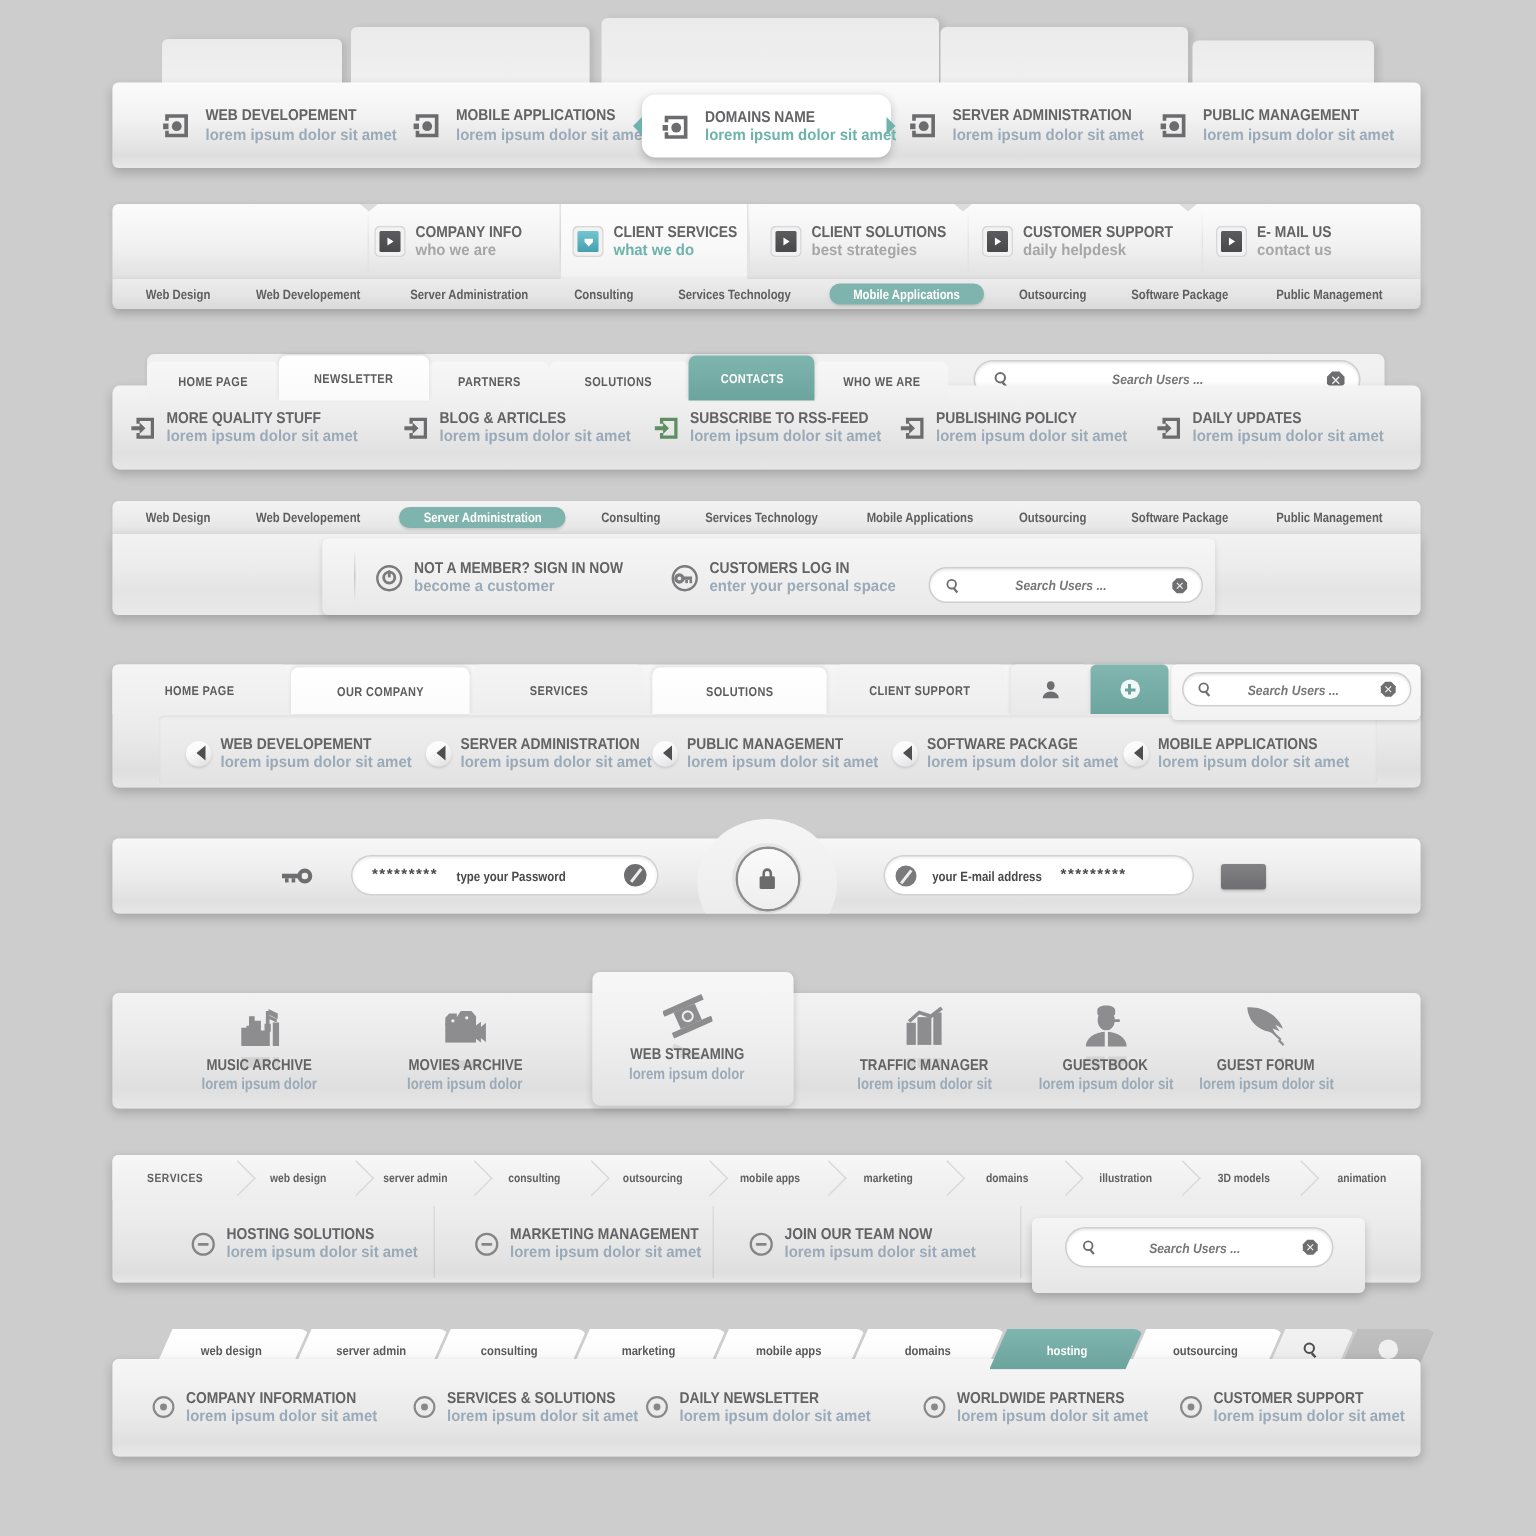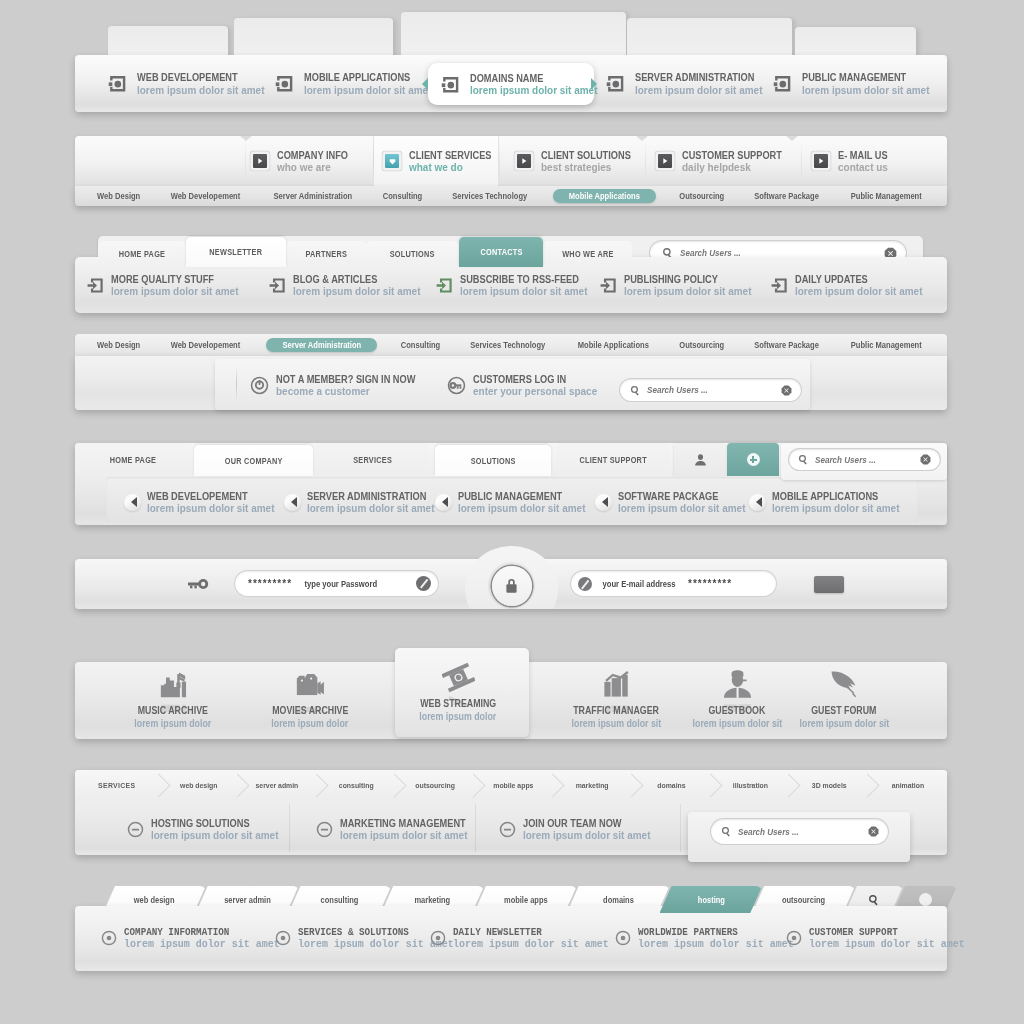--- a/index.html
+++ b/index.html
@@ -61,21 +61,21 @@
   box-shadow:0 3px 7px rgba(0,0,0,.20);}
 .tb3{position:absolute;top:5px;height:26px;display:flex;align-items:center;justify-content:center;
   border-radius:5px 5px 0 0;background:linear-gradient(to bottom,#f7f7f7,#f0f0f0);}
 .tb3.raised{top:1px;height:30px;background:linear-gradient(to bottom,#ffffff,#fafafa);
   box-shadow:0 -1px 3px rgba(0,0,0,.10);}
 .tb3.act{top:1px;height:30px;background:linear-gradient(to bottom,#7fb5af,#6ba49d);box-shadow:0 -1px 3px rgba(0,0,0,.12);}
 .tb3.act .tbl{color:#fff;}
 .tbl{font-size:8.5px;font-weight:bold;color:#5c5c5e;white-space:nowrap;transform:scaleX(.86);letter-spacing:.3px;}
 #s3 .cell3{position:absolute;top:32px;height:34px;display:flex;align-items:center;gap:7px;}
 .srch{position:absolute;display:flex;align-items:center;border-radius:14px;background:#fff;
-  box-shadow:0 0 0 1px #cfcfcf,0 1px 2px rgba(0,0,0,.10) inset;}
+  box-shadow:0 0 0 1px #cfcfcf,0 1px 2px rgba(0,0,0,.10) inset;text-align:center;}
 .srtxt{font-size:9px;font-style:italic;font-weight:bold;color:#77777a;margin-left:6px;flex:1;transform:scaleX(.9);transform-origin:left center;}
 .clr{margin-right:9px;position:relative;width:13px;height:13px;flex:0 0 13px;}
 .clr.sm{width:11px;height:11px;flex:0 0 11px;}
 
 
 #s4 .tagbar4{position:absolute;left:0;top:0;width:872px;height:22px;border-radius:4px 4px 0 0;
   background:linear-gradient(to bottom,#f3f3f3 0%,#ebebeb 60%,#e2e2e2 100%);
   display:flex;align-items:center;justify-content:space-between;box-shadow:0 1px 3px rgba(0,0,0,.08);}
 #s4 .botpanel4{position:absolute;left:0;top:22px;width:872px;height:54px;border-radius:0 0 4px 4px;
   background:linear-gradient(to bottom,#f2f2f2 0%,#ededed 35%,#e4e4e4 70%,#e9e9e9 100%);
@@ -174,21 +174,21 @@
   border-radius:6px 6px 0 0;}
 .tb9.a9{background:linear-gradient(to bottom,#7fb5af,#6ba49d);z-index:2;}
 .tb9.a9 .tbl9{color:#fff;}
 .tbl9{font-size:8.5px;font-weight:bold;color:#5a5a5c;white-space:nowrap;transform:scaleX(.88);}
 .tb9.s9ic{flex:0 0 58px;background:linear-gradient(to bottom,#f2f2f2,#eaeaea);}
 .tb9.g9ic{flex:0 0 64px;background:linear-gradient(to bottom,#c0c0c0,#b6b6b6);}
 .dotc{width:13px;height:13px;border-radius:50%;background:#efefef;display:block;}
 #s9 .body9{position:absolute;left:0;top:20px;width:872px;height:65px;border-radius:4px;
   background:linear-gradient(to bottom,#f6f6f6 0%,#f1f1f1 28%,#e9e9e9 60%,#e0e0e0 86%,#e8e8e8 100%);
   box-shadow:0 3px 7px rgba(0,0,0,.20);}
-#s9 .cell9{position:absolute;top:38px;height:28px;display:flex;align-items:center;gap:7px;z-index:3;font-family:Liberation Mono, monospace;}
+#s9 .cell9{position:absolute;top:38px;height:28px;display:flex;align-items:center;gap:7px;z-index:3;}
 
 
 .footer{position:absolute;left:0;top:988px;width:1024px;height:36px;
   background:linear-gradient(to bottom,#d0d0d0,#c8c8c8);display:flex;align-items:center;}
 .fl{display:flex;align-items:baseline;margin-left:14px;}
 .cnlogo{font-size:17px;font-weight:bold;color:#fafafa;letter-spacing:2px;
   text-shadow:0 1px 1px rgba(130,130,130,.9);}
 .fsite{font-size:15px;font-weight:bold;font-style:italic;color:#fafafa;margin-left:9px;letter-spacing:.2px;}
 .fid{position:absolute;right:20px;top:50%;transform:translateY(-50%);font-size:10.5px;color:#fbfbfb;
   background:#a8a8a8;padding:3px 9px;letter-spacing:-.1px;}
@@ -729,21 +729,21 @@
         <div class="lockring" style="position:relative;margin-bottom:0px">
           <div class="lockinner">
             <span class="ic" style="">
               <svg width="17" height="17" viewBox="0 0 18 18" fill="#6c6c6e">
                 <use href="#g-lock"></use>
               </svg>
             </span>
           </div>
         </div>
       </div>
-  <div class="fld6" style="left:496px;width:205px">
+  <div class="fld6" style="left:515px;width:205px">
         <span class="fstart">
           <span class="slash"></span>
         </span>
         <span class="flab">your E-mail address</span>
         <span class="fdots">*********</span>
       </div>
   <div class="sqbtn6"></div>
 </div>
 <div class="bar" id="s7" style="top:648px;height:95px">
   <div class="body7"></div>

